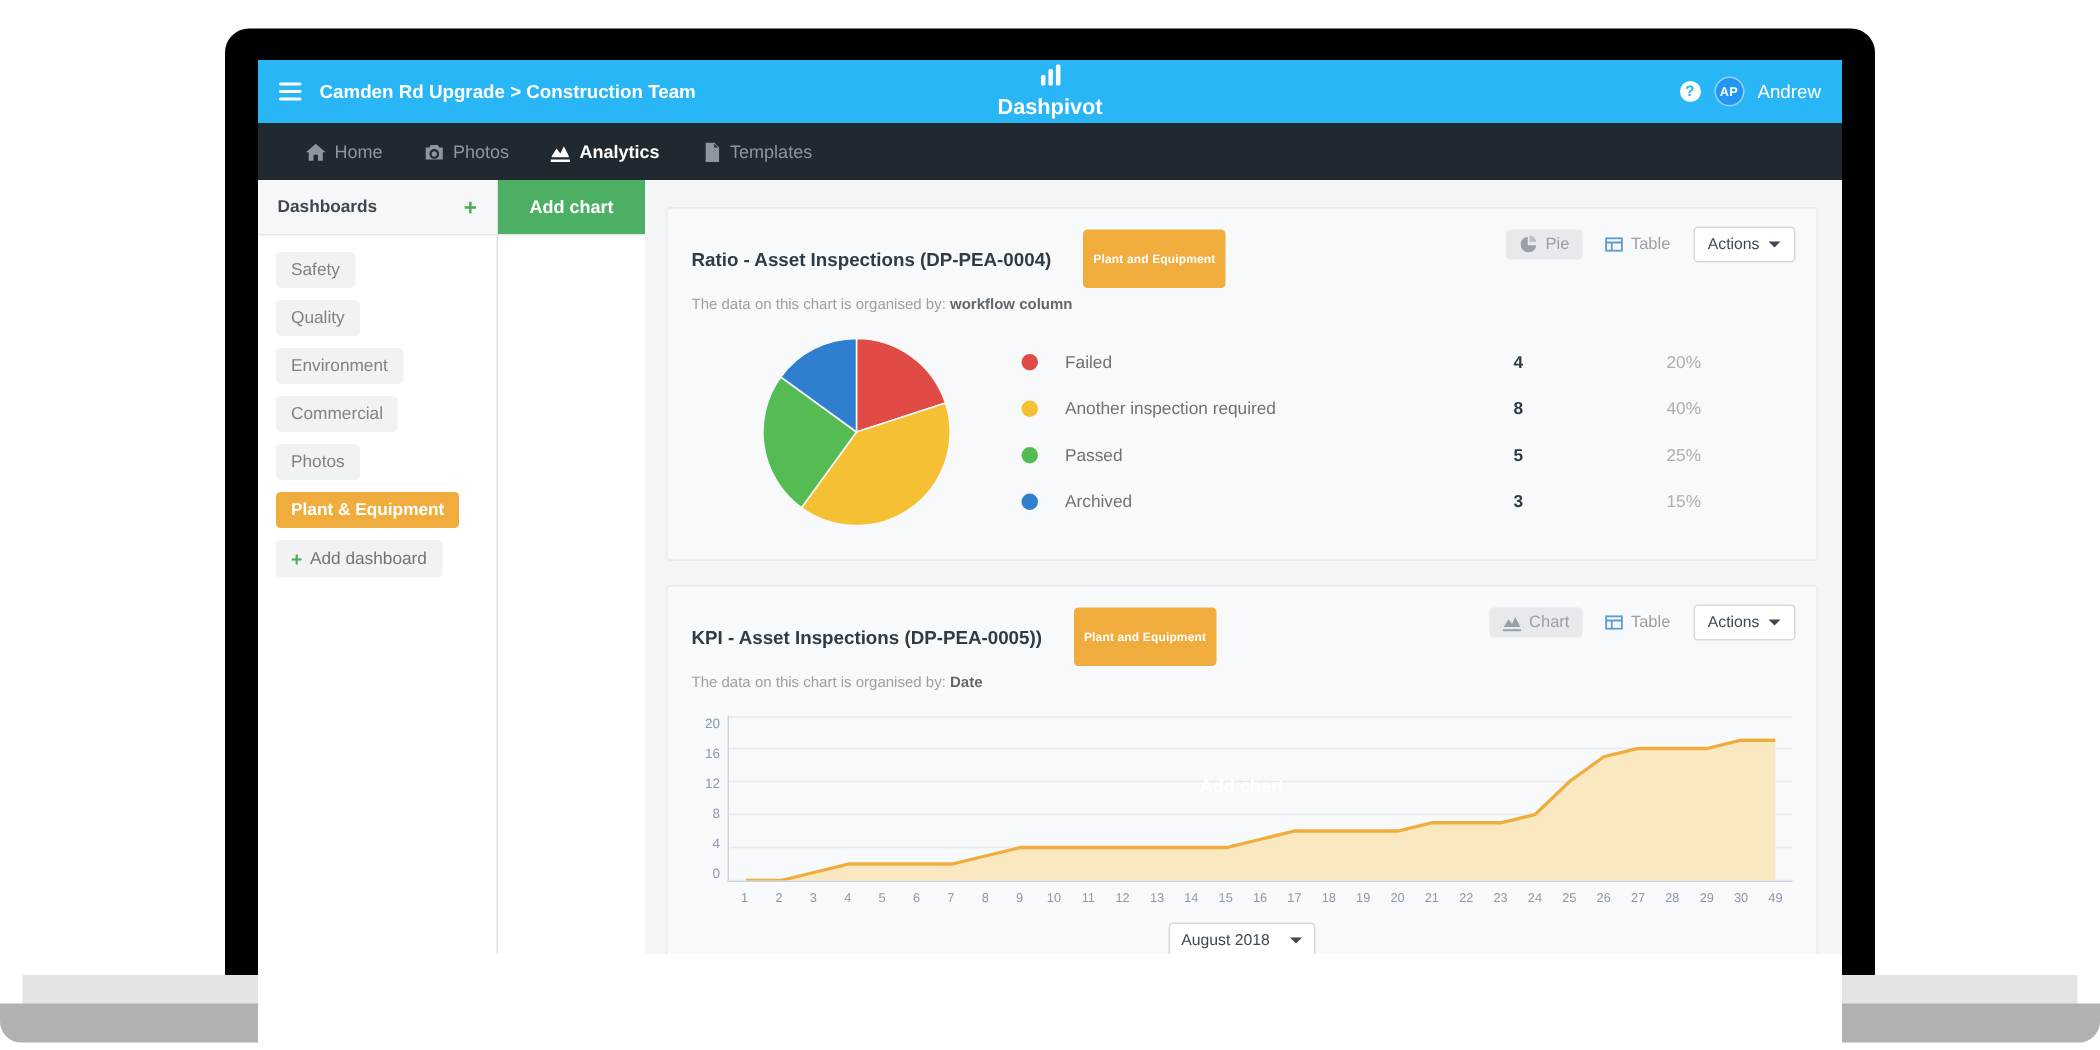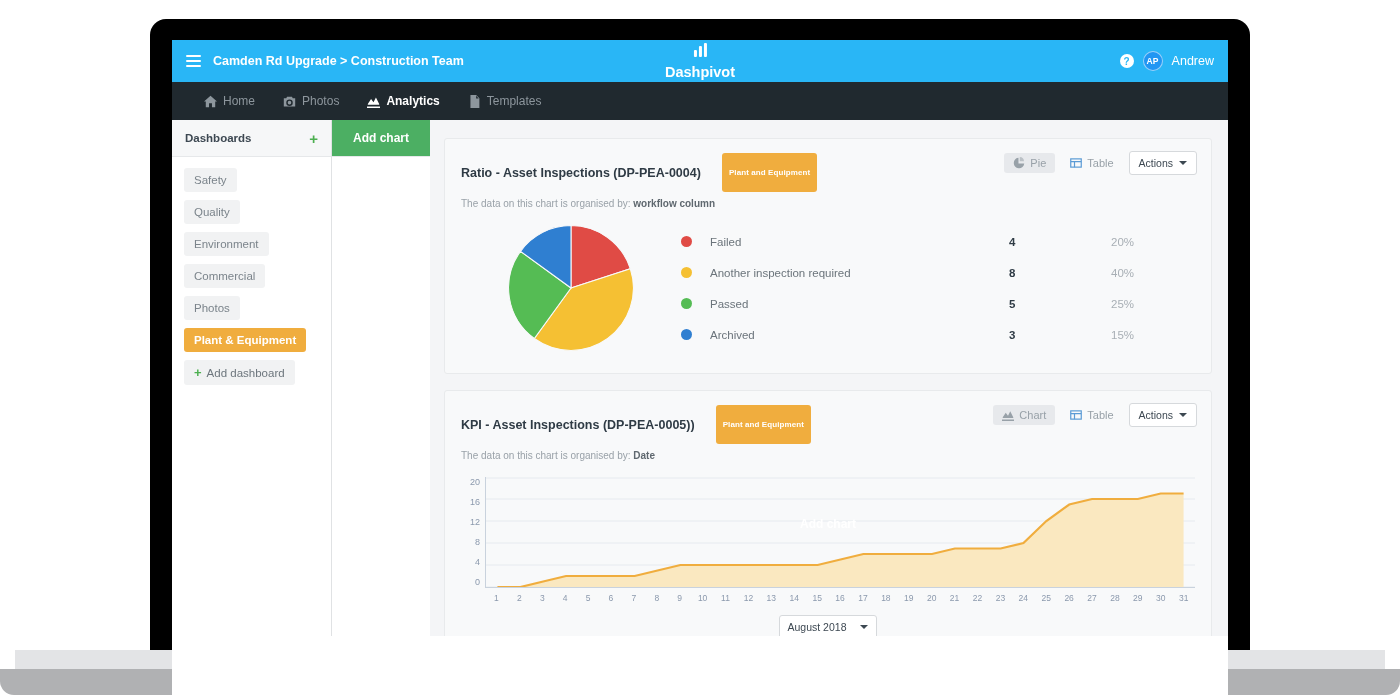--- a/index.html
+++ b/index.html
@@ -435,21 +435,21 @@
                       <div class="xtick">21</div>
                       <div class="xtick">22</div>
                       <div class="xtick">23</div>
                       <div class="xtick">24</div>
                       <div class="xtick">25</div>
                       <div class="xtick">26</div>
                       <div class="xtick">27</div>
                       <div class="xtick">28</div>
                       <div class="xtick">29</div>
                       <div class="xtick">30</div>
-                      <div class="xtick">31</div>
+                      <div class="xtick">49</div>
                     </div>
                 </div>
               </div>
               <div class="month-row">
                 <div class="month-select">
                   <span>August 2018</span>
                   <span class="caret"></span>
                 </div>
               </div>
             </div>

